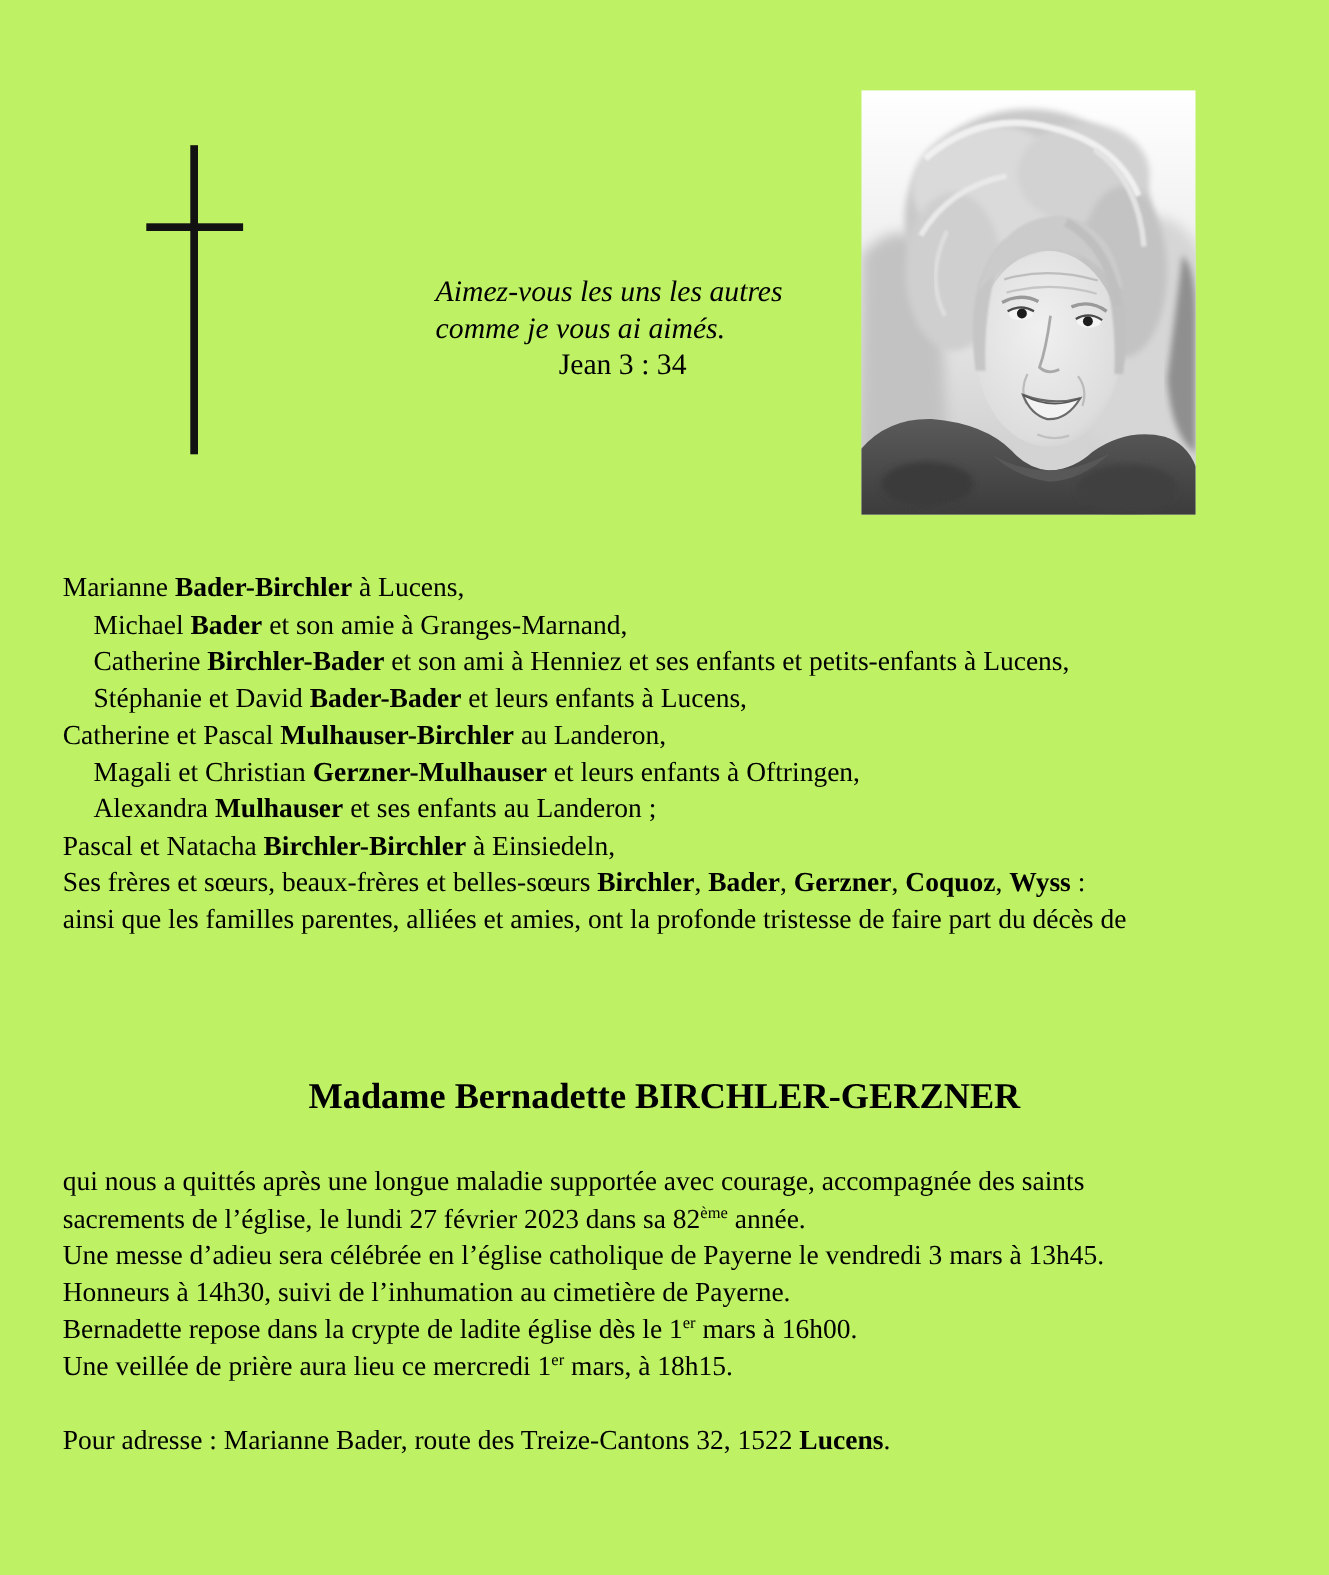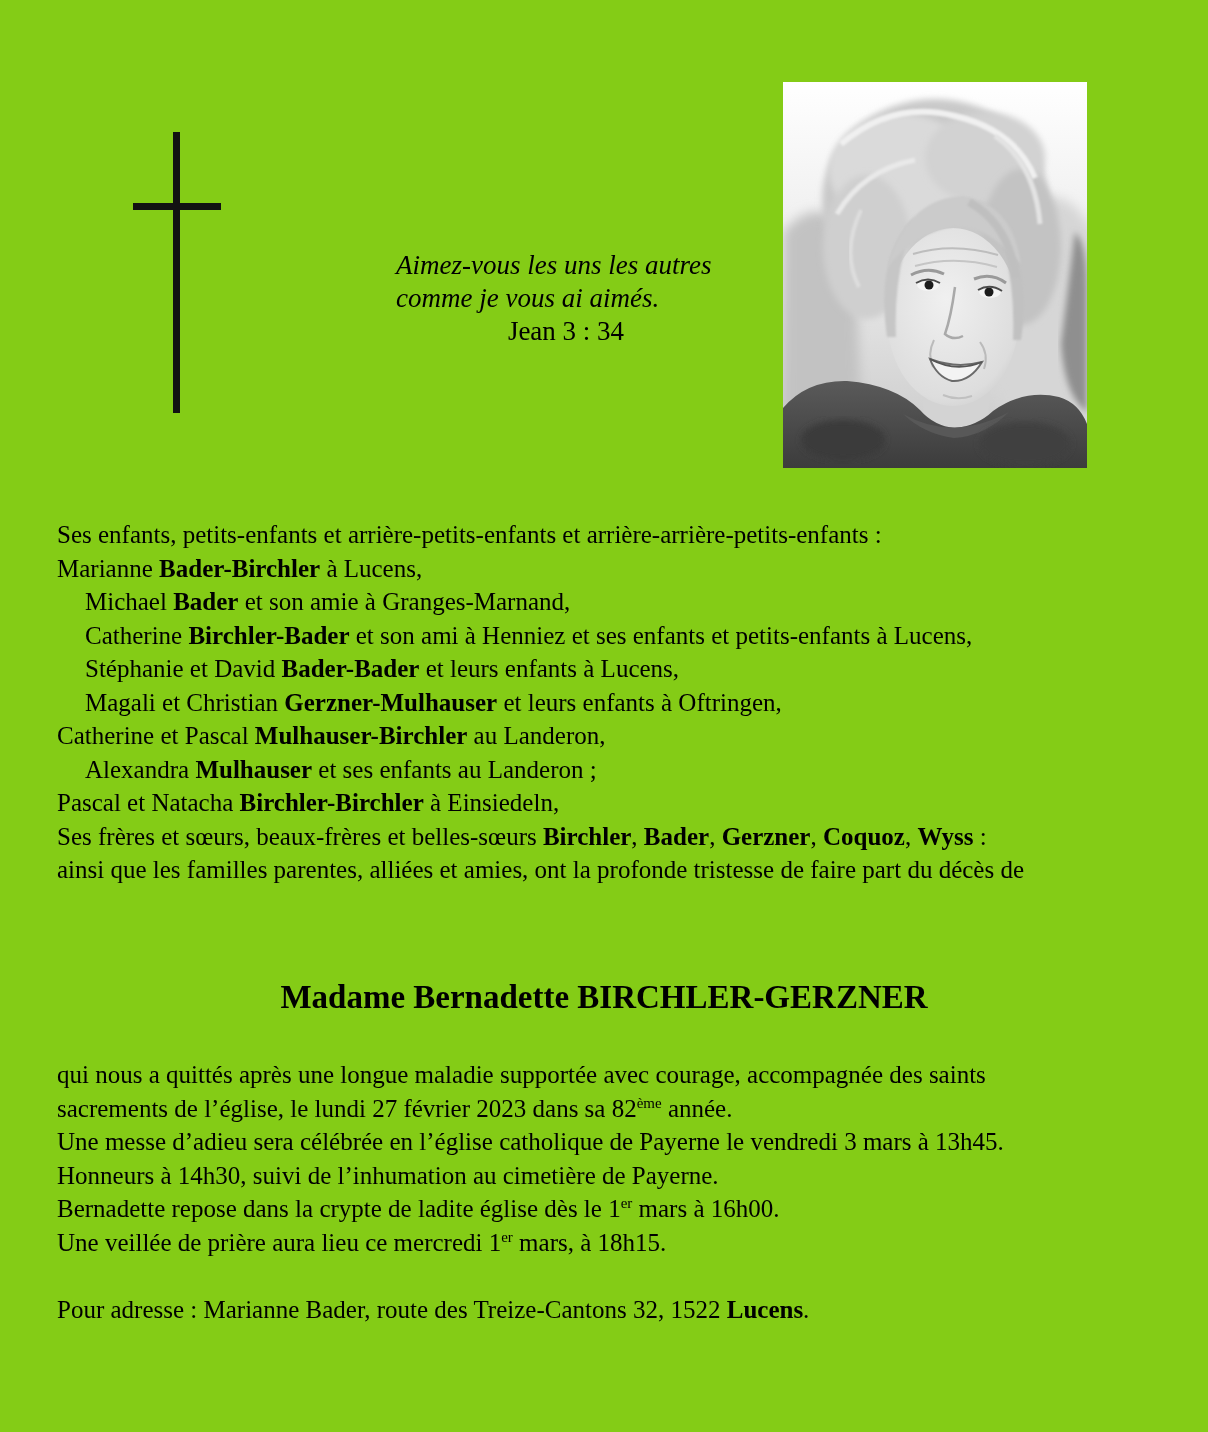--- a/index.html
+++ b/index.html
@@ -3,21 +3,21 @@
 <meta charset="utf-8">
 <style>
   html, body { margin:0; padding:0; background:#ffffff; }
   body {
     width:1208px; height:1432px;
     font-family:"Liberation Serif", serif;
     color:#000;
   }
   #page {
     position:relative; width:1208px; height:1432px;
-    background:#84cc16; overflow:hidden;
+    background:#bef264; overflow:hidden;
   }
 
   
   .cross { position:absolute; left:133px; top:132px; width:88px; height:281px; }
   .cross .bar-v { position:absolute; left:40px; top:0; width:7px; height:281px; background:#121212; }
   .cross .bar-h { position:absolute; left:0; top:71px; width:88px; height:7px; background:#121212; }
 
   
   .quote { position:absolute; left:396px; top:249px; width:342px; font-size:27px; line-height:33px; }
   .q-line { font-style:italic; }
@@ -131,27 +131,26 @@
       <path d="M160 313 Q174 319 189 314" stroke="#c0c0c0" stroke-width="2" fill="none"></path>
 
       <path d="M0 386 L0 326 Q24 298 64 299 Q112 303 137 328 Q151 344 172 346 Q194 344 210 329 Q241 307 276 315 Q296 321 304 342 L304 386 Z" fill="url(#gSw)"></path>
       <path d="M120 332 Q170 360 226 330 Q202 354 171 356 Q141 352 120 332 Z" fill="#585858"></path>
       <ellipse cx="60" cy="358" rx="42" ry="20" fill="#3a3a3a" filter="url(#blur3)"></ellipse>
       <ellipse cx="242" cy="362" rx="46" ry="22" fill="#414141" filter="url(#blur3)"></ellipse>
     </svg>
   </div>
 
   <div class="family" id="family-lines">
-      <div class="tline"><span>Ses enfants, petits-enfants et arrière-petits-enfants et arrière-arrière-petits-enfants :</span></div>
       <div class="tline"><span>Marianne </span><span class="bold">Bader-Birchler</span><span> à Lucens,</span></div>
       <div class="tline indent"><span>Michael </span><span class="bold">Bader</span><span> et son amie à Granges-Marnand,</span></div>
       <div class="tline indent"><span>Catherine </span><span class="bold">Birchler-Bader</span><span> et son ami à Henniez et ses enfants et petits-enfants à Lucens,</span></div>
       <div class="tline indent"><span>Stéphanie et David </span><span class="bold">Bader-Bader</span><span> et leurs enfants à Lucens,</span></div>
+      <div class="tline"><span>Catherine et Pascal </span><span class="bold">Mulhauser-Birchler</span><span> au Landeron,</span></div>
       <div class="tline indent"><span>Magali et Christian </span><span class="bold">Gerzner-Mulhauser</span><span> et leurs enfants à Oftringen,</span></div>
-      <div class="tline"><span>Catherine et Pascal </span><span class="bold">Mulhauser-Birchler</span><span> au Landeron,</span></div>
       <div class="tline indent"><span>Alexandra </span><span class="bold">Mulhauser</span><span> et ses enfants au Landeron ;</span></div>
       <div class="tline"><span>Pascal et Natacha </span><span class="bold">Birchler-Birchler</span><span> à Einsiedeln,</span></div>
       <div class="tline"><span>Ses frères et sœurs, beaux-frères et belles-sœurs </span><span class="bold">Birchler</span><span>, </span><span class="bold">Bader</span><span>, </span><span class="bold">Gerzner</span><span>, </span><span class="bold">Coquoz</span><span>, </span><span class="bold">Wyss</span><span> :</span></div>
       <div class="tline"><span>ainsi que les familles parentes, alliées et amies, ont la profonde tristesse de faire part du décès de</span></div>
     </div>
 
   <div class="titleline">Madame Bernadette BIRCHLER-GERZNER</div>
 
   <div class="announce" id="announce-lines">
       <div class="tline"><span>qui nous a quittés après une longue maladie supportée avec courage, accompagnée des saints</span></div>

